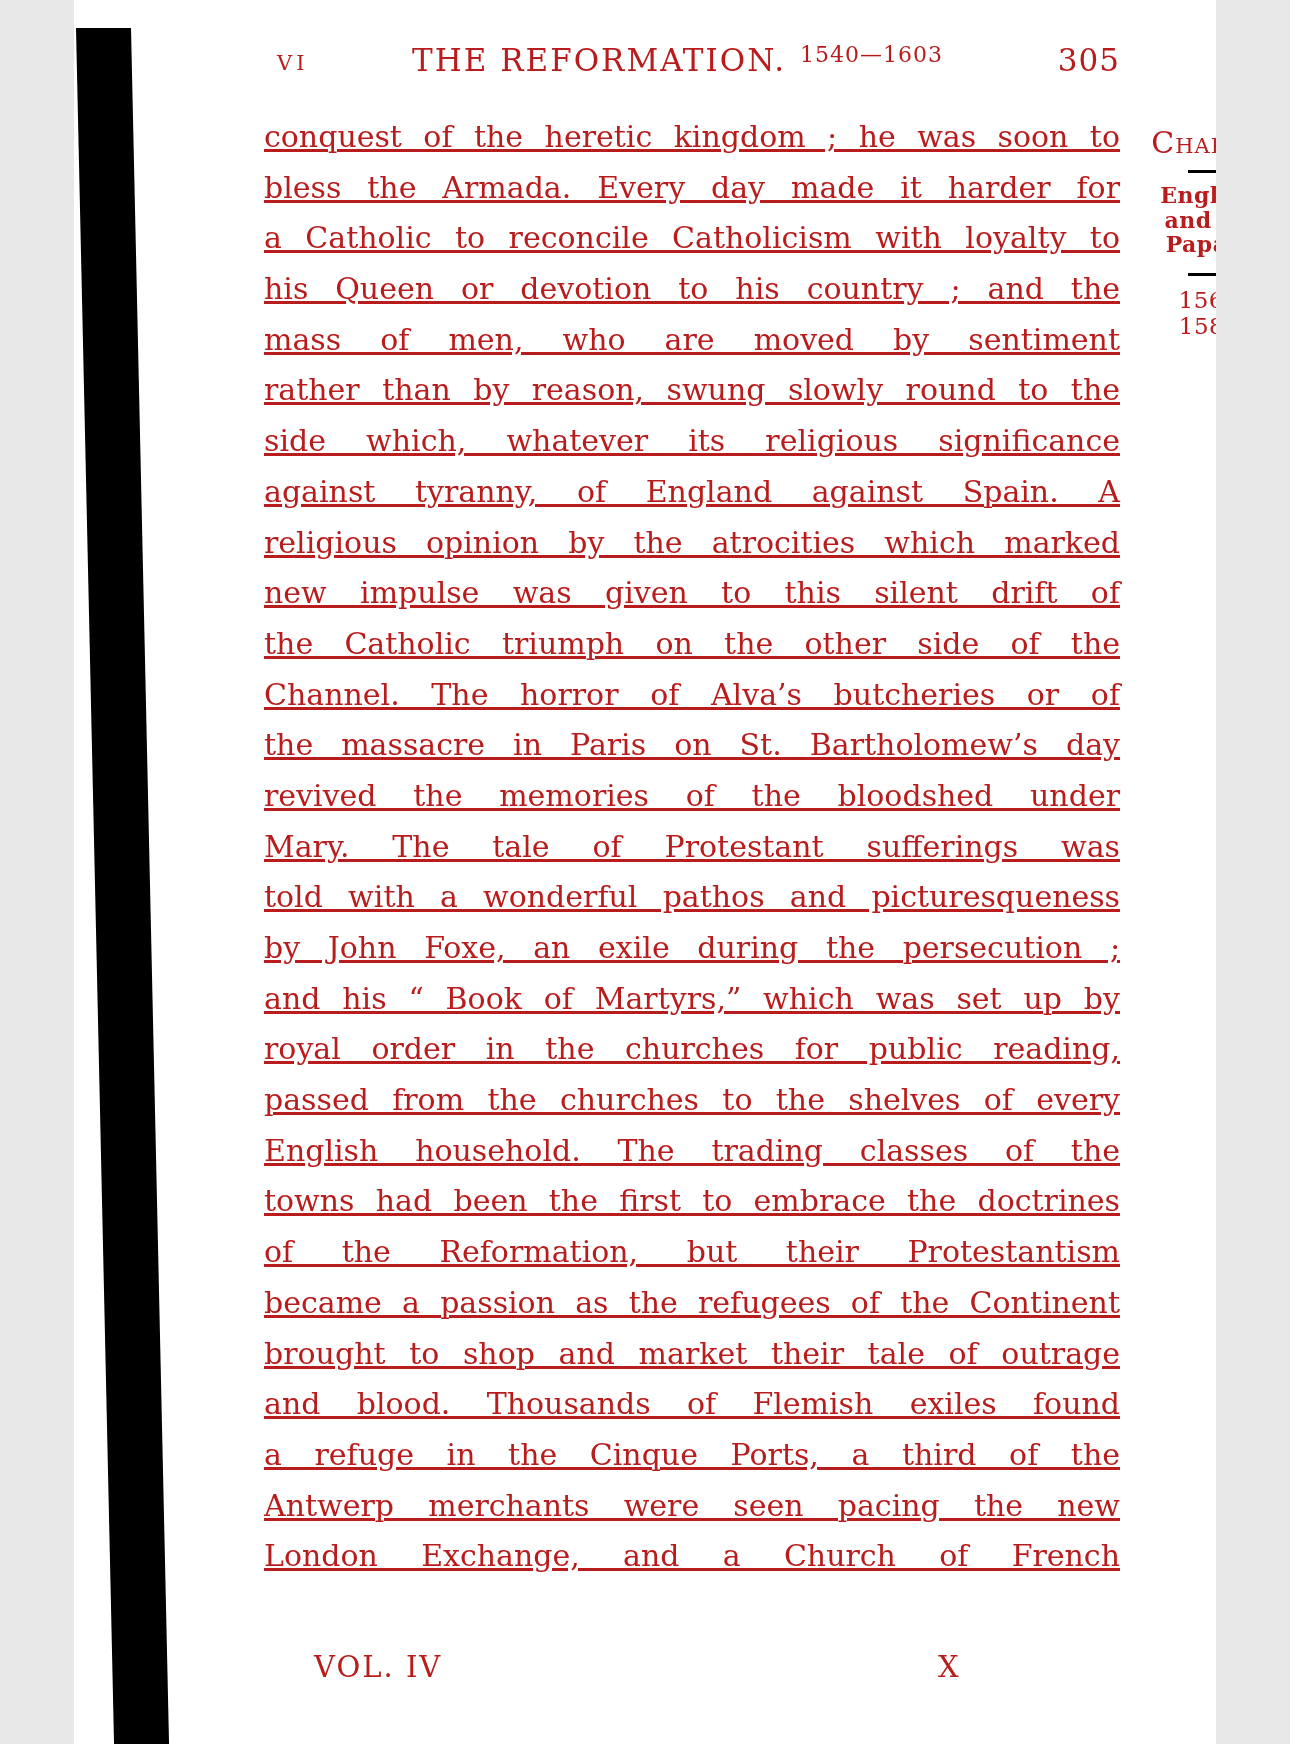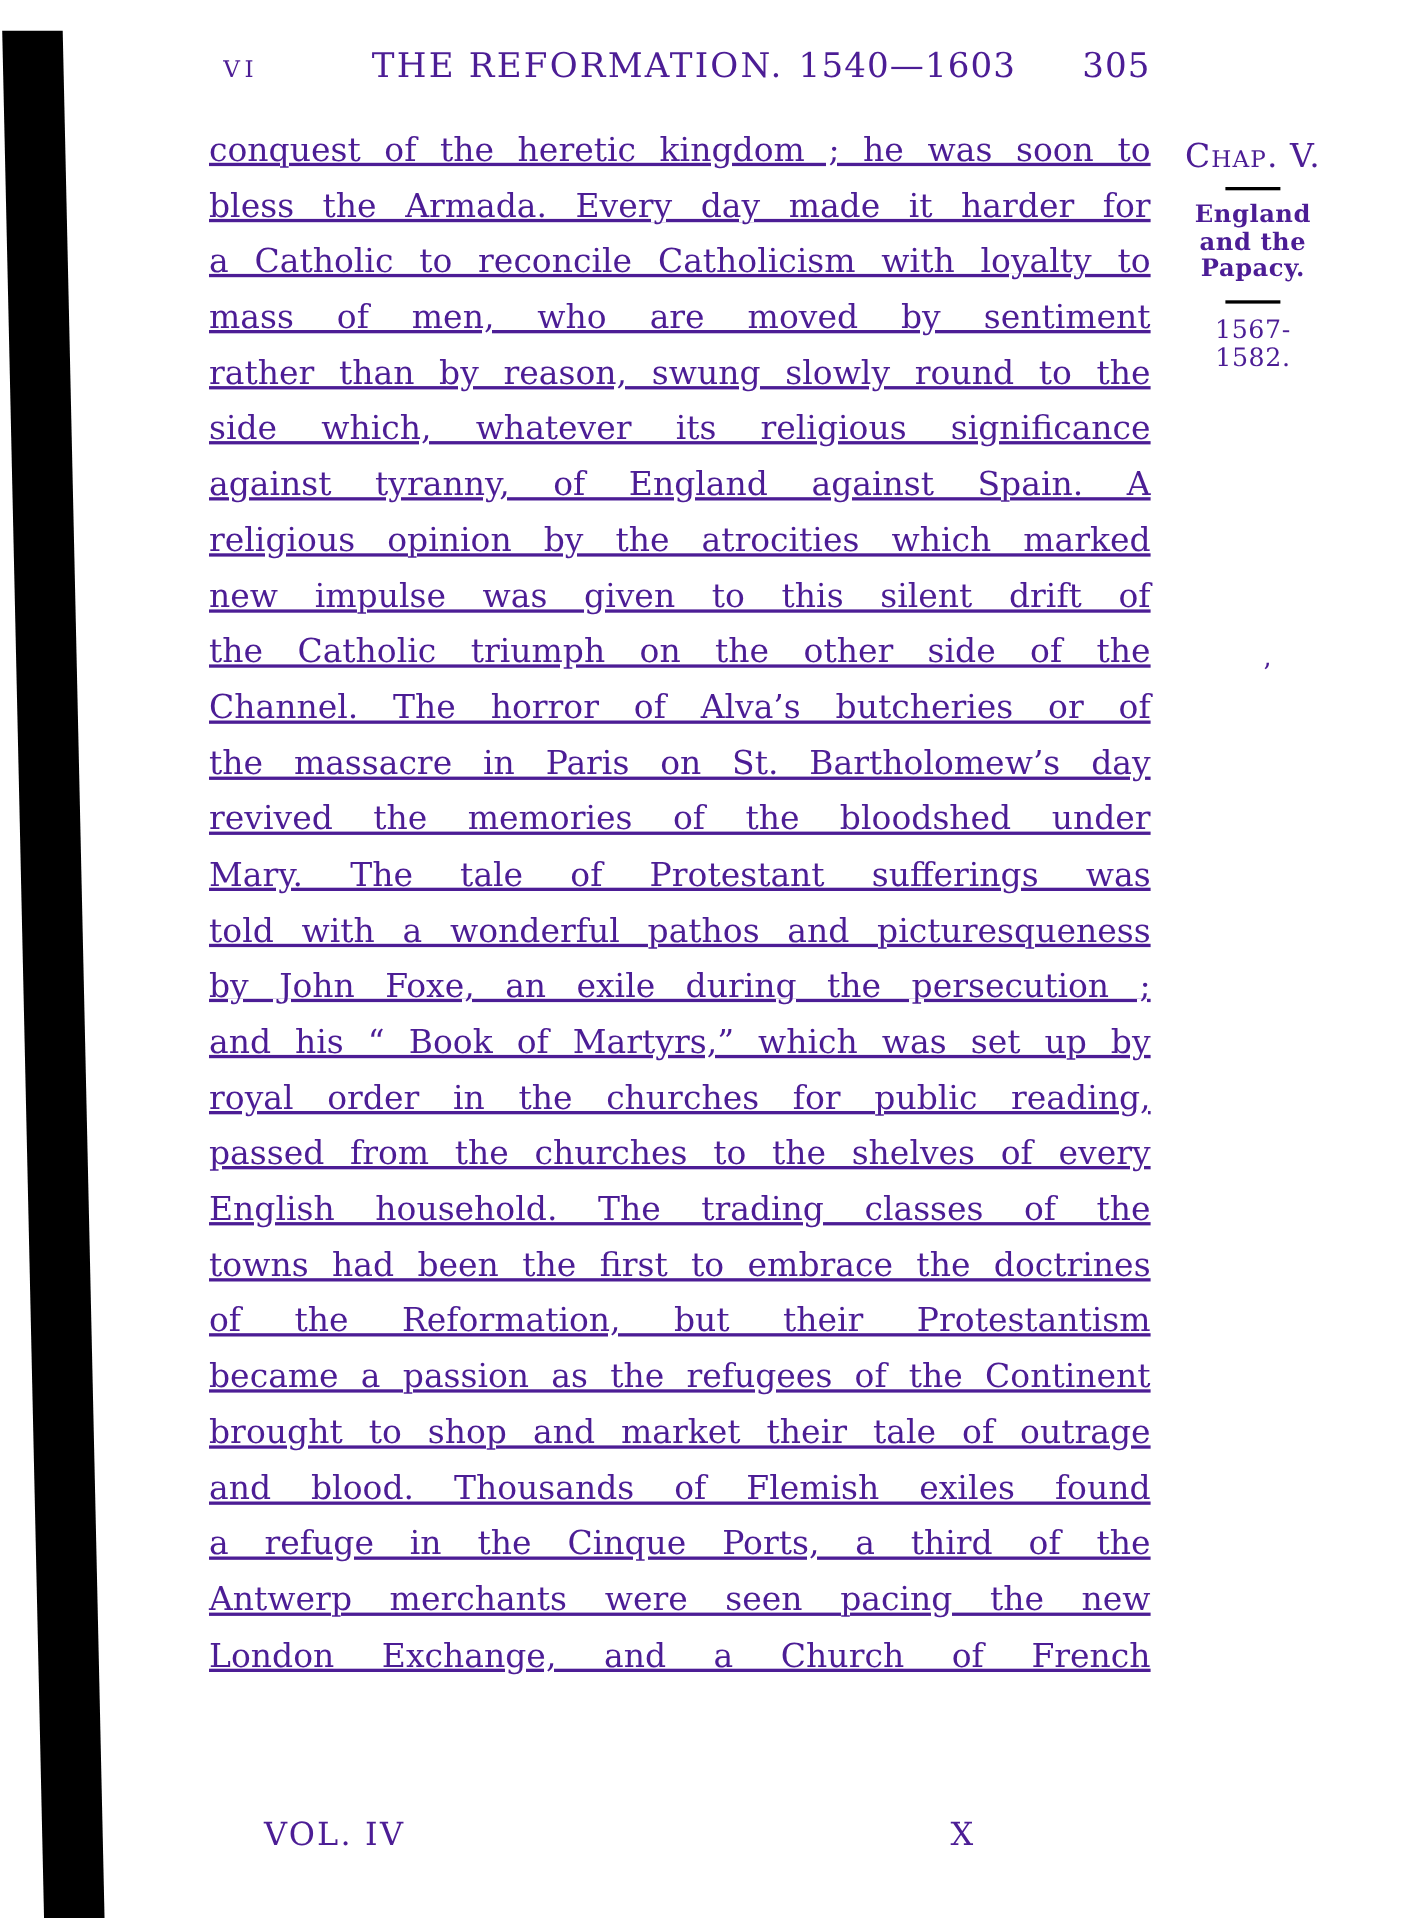--- a/index.html
+++ b/index.html
@@ -1,22 +1,22 @@
 <!DOCTYPE html>
 <html><head>
 <meta charset="utf-8">
 <style>
   * { margin: 0; padding: 0; box-sizing: border-box; }
   html, body { background: #e8e8e8; }
   .page {
     position: relative;
-    width: 1290px;
+    width: 1142px;
     height: 1744px;
     background: #ffffff;
-    color: #4c1d95;
+    color: #b91c1c;
     font-family: "DejaVu Serif", "Liberation Serif", serif;
     overflow: hidden;
     margin: 0 auto;
   }
   
   .gutter-bar {
     position: absolute;
     left: 2px;
     top: 28px;
     width: 55px;
@@ -30,21 +30,21 @@
   .running-head .sig {
     position: absolute; left: 13px; top: 9px;
     font-size: 21px; letter-spacing: 4px;
   }
   .running-head .title {
     position: absolute; left: 148px; top: 0;
     font-size: 31px; letter-spacing: 2px;
   }
   .running-head .dates {
     position: absolute; left: 536px; top: 0;
-    font-size: 31px; letter-spacing: 1px;
+    font-size: 22px; letter-spacing: 1px;
   }
   .running-head .pagenum {
     position: absolute; right: 0; top: 0;
     font-size: 31px; letter-spacing: 1px;
   }
   
   .body-text {
     position: absolute;
     left: 190px; top: 112px;
     width: 856px;
@@ -118,20 +118,21 @@
     <span class="sig">VI</span>
     <span class="title">THE REFORMATION.</span>
     <span class="dates">1540—1603</span>
     <span class="pagenum">305</span>
   </header>
 
   <main class="body-text">
     <div class="line">conquest of the heretic kingdom ; he was soon to</div>
     <div class="line">bless the Armada.  Every day made it harder for</div>
     <div class="line">a Catholic to reconcile Catholicism with loyalty to</div>
+    <div class="line">his Queen or devotion to his country ; and the</div>
     <div class="line">mass of men, who are moved by sentiment</div>
     <div class="line">rather than by reason, swung slowly round to the</div>
     <div class="line">side which, whatever its religious significance</div>
     <div class="line">against tyranny, of England against Spain.  A</div>
     <div class="line">religious opinion by the atrocities which marked</div>
     <div class="line">new impulse was given to this silent drift of</div>
     <div class="line">the Catholic triumph on the other side of the</div>
     <div class="line">Channel.  The horror of Alva’s butcheries or of</div>
     <div class="line">the massacre in Paris on St. Bartholomew’s day</div>
     <div class="line">revived the memories of the bloodshed under</div>

